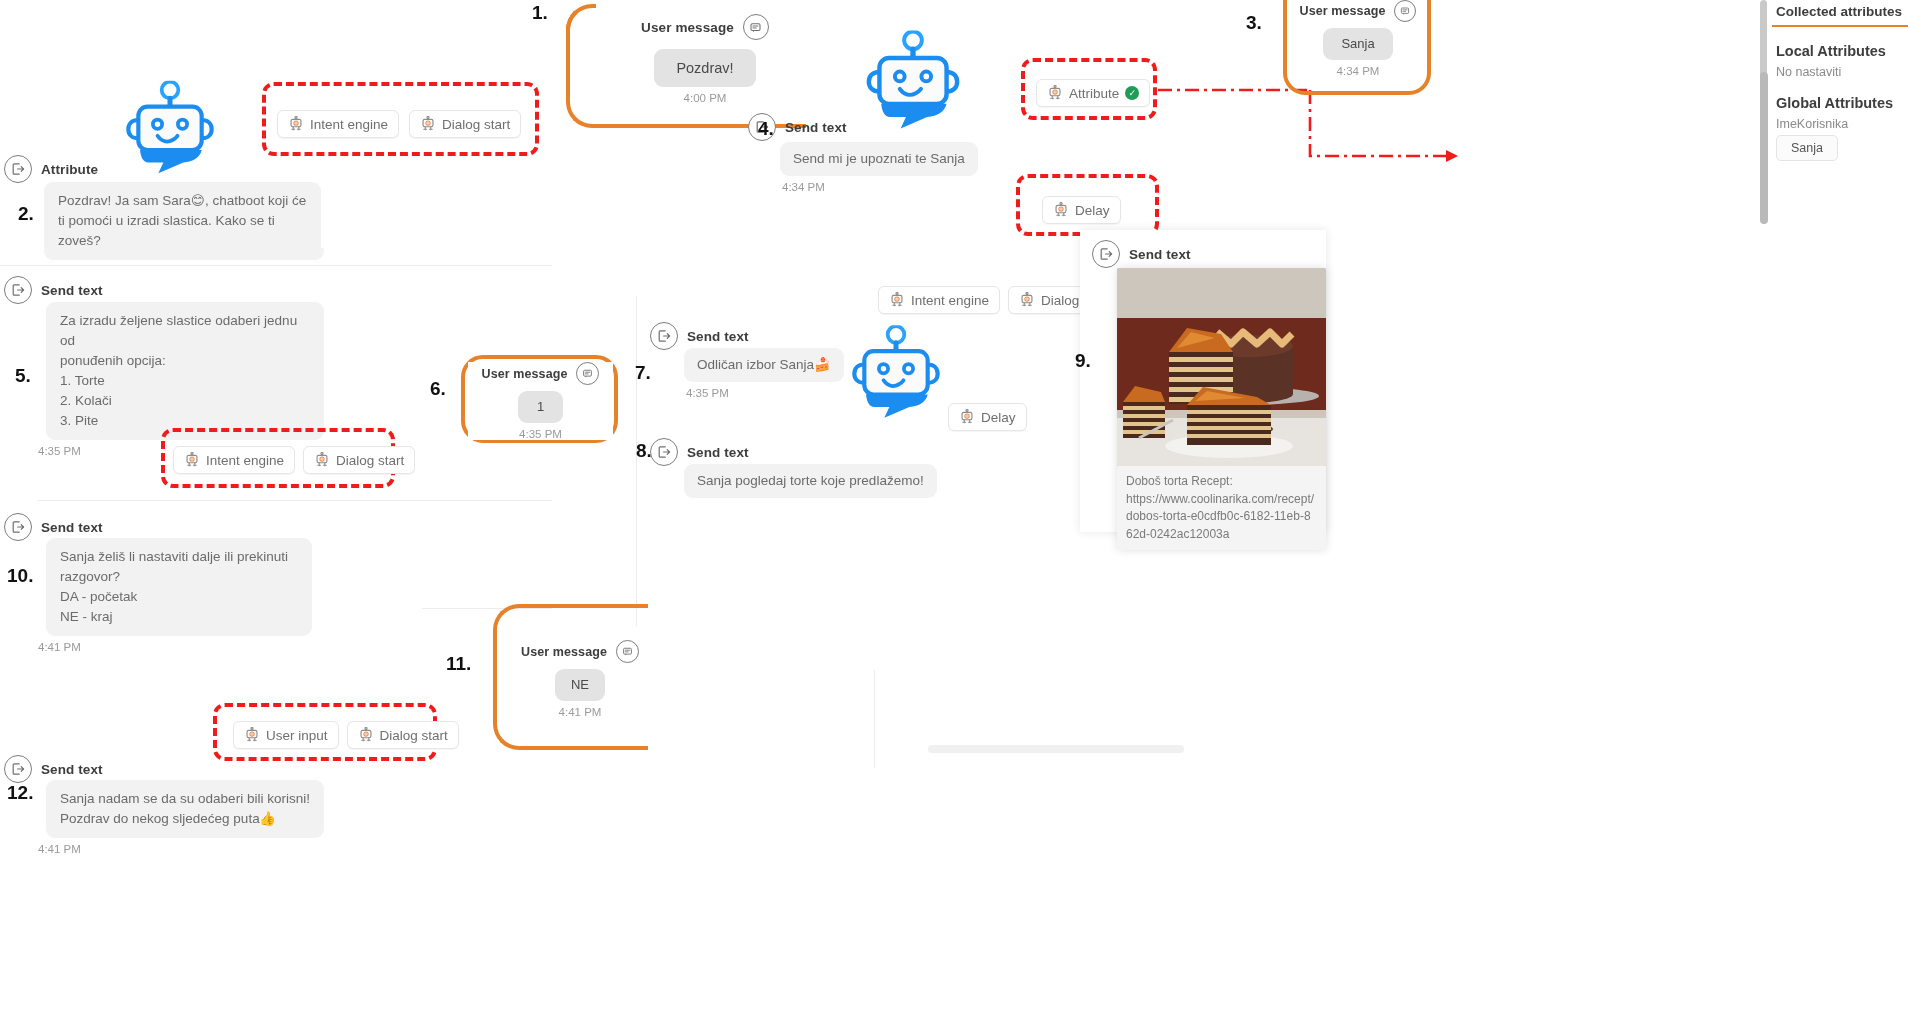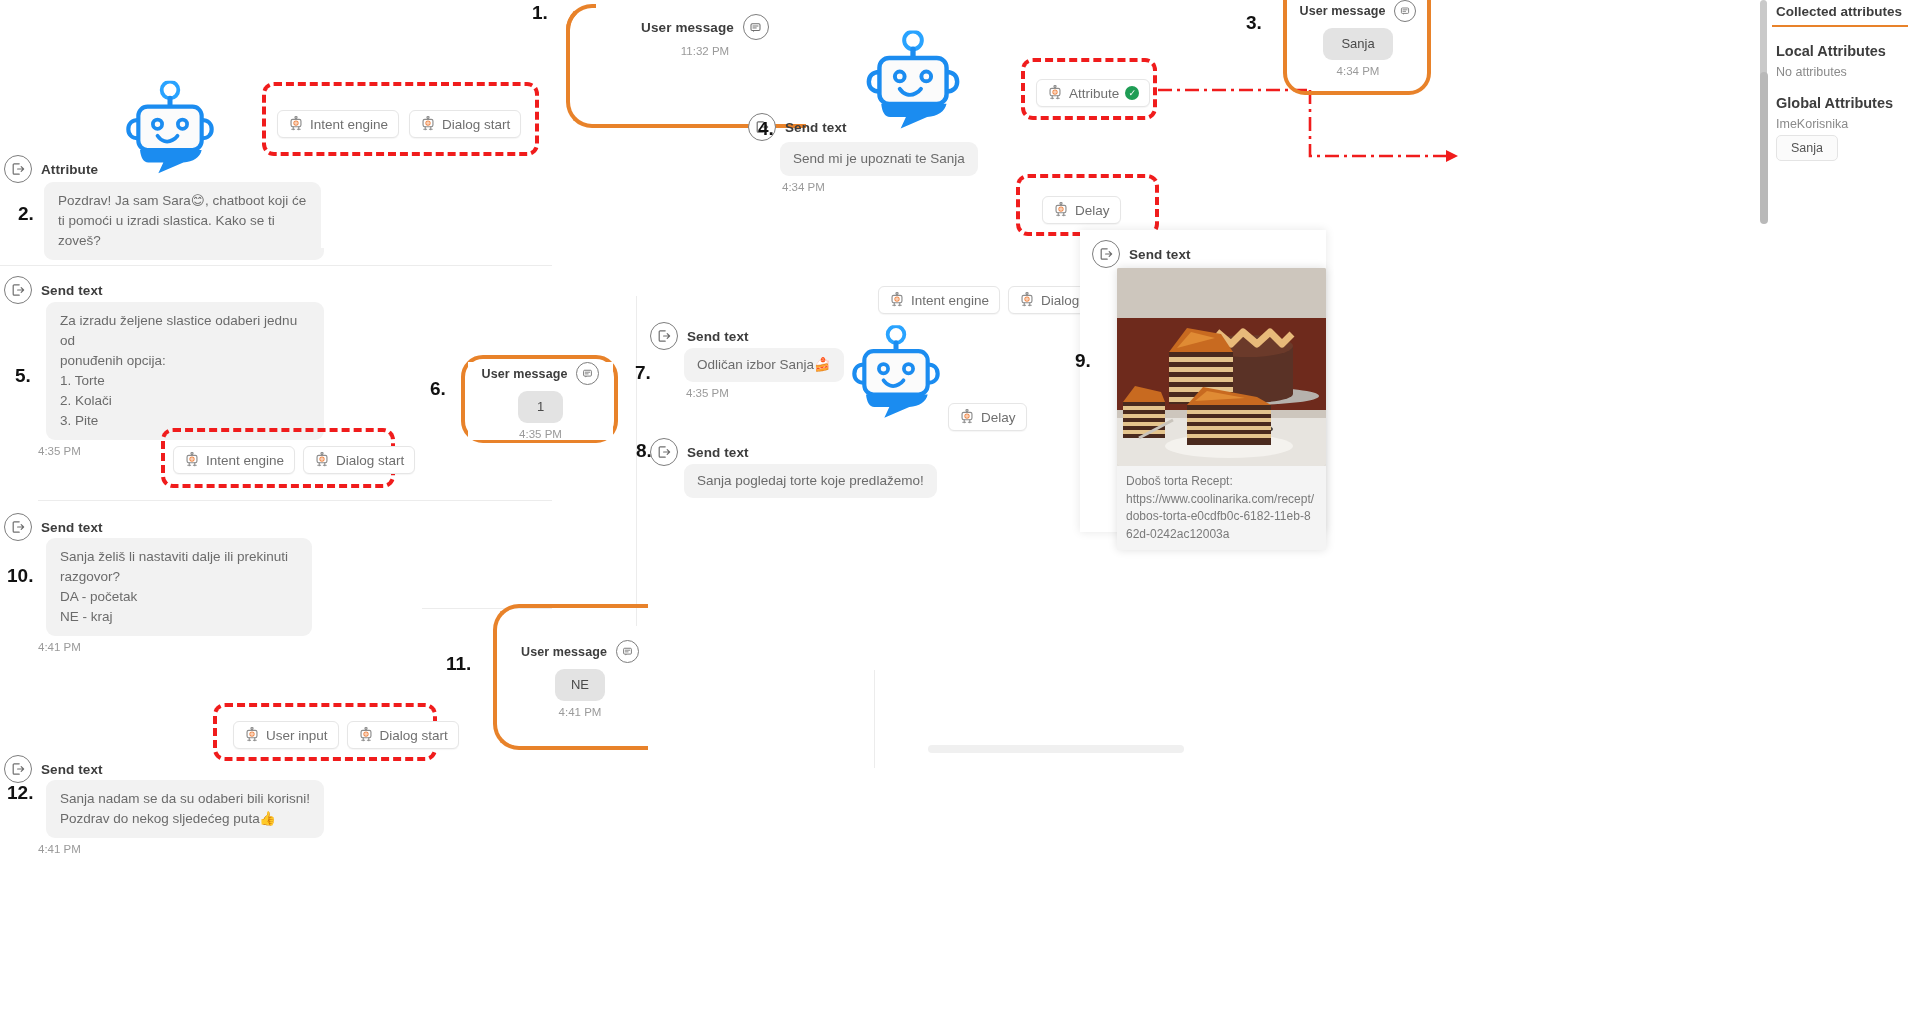--- a/index.html
+++ b/index.html
@@ -176,21 +176,24 @@
 
 <div class="abs" style="left:600px;top:14px;width:210px;text-align:center;">
   <div class="node-head" style="justify-content:center;">
     <span class="node-title">User message</span>
     <span class="node-ico" style="width:24px;height:24px;">
       <svg width="15" height="15" viewBox="0 0 20 20">
           <use href="#ic-usermsg"></use>
         </svg>
     </span>
   </div>
-  <div class="ts">11:32 PM</div>
+  <div style="margin-top:9px;">
+    <span class="bubble" style="background:#e3e3e3;color:#4a4a4a;font-size:14.5px;padding:9px 22px;">Pozdrav!</span>
+  </div>
+  <div class="ts">4:00 PM</div>
 </div>
 
 <div class="abs node-head" style="left:748px;top:113px;">
   <span class="node-ico">
     <svg width="16" height="16" viewBox="0 0 20 20">
         <use href="#ic-sendtext"></use>
       </svg>
   </span>
   <span class="node-title">Send text</span>
 </div>
@@ -234,21 +237,21 @@
   <div style="margin-top:6px;">
     <span class="bubble" style="background:#e3e3e3;color:#4a4a4a;font-size:13px;padding:6px 18px;">Sanja</span>
   </div>
   <div class="ts">4:34 PM</div>
 </div>
 <div class="abs vscroll2"></div>
 
 <div class="abs" id="attr-panel">
   <div class="attr-head">Collected attributes</div>
   <div class="attr-sec">Local Attributes</div>
-  <div class="attr-sub">No attributes</div>
+  <div class="attr-sub">No nastaviti</div>
   <div class="attr-sec">Global Attributes</div>
   <div class="attr-sub">ImeKorisnika</div>
   <div class="attr-val">Sanja</div>
   <div class="vscroll"></div>
 </div>
 
 <div class="abs dash" style="left:1016px;top:174px;width:143px;height:62px;"></div>
 <div class="abs chip" style="left:1042px;top:196px;">
   <svg width="16" height="16" viewBox="0 0 22 22">
       <use href="#ic-robot"></use>

